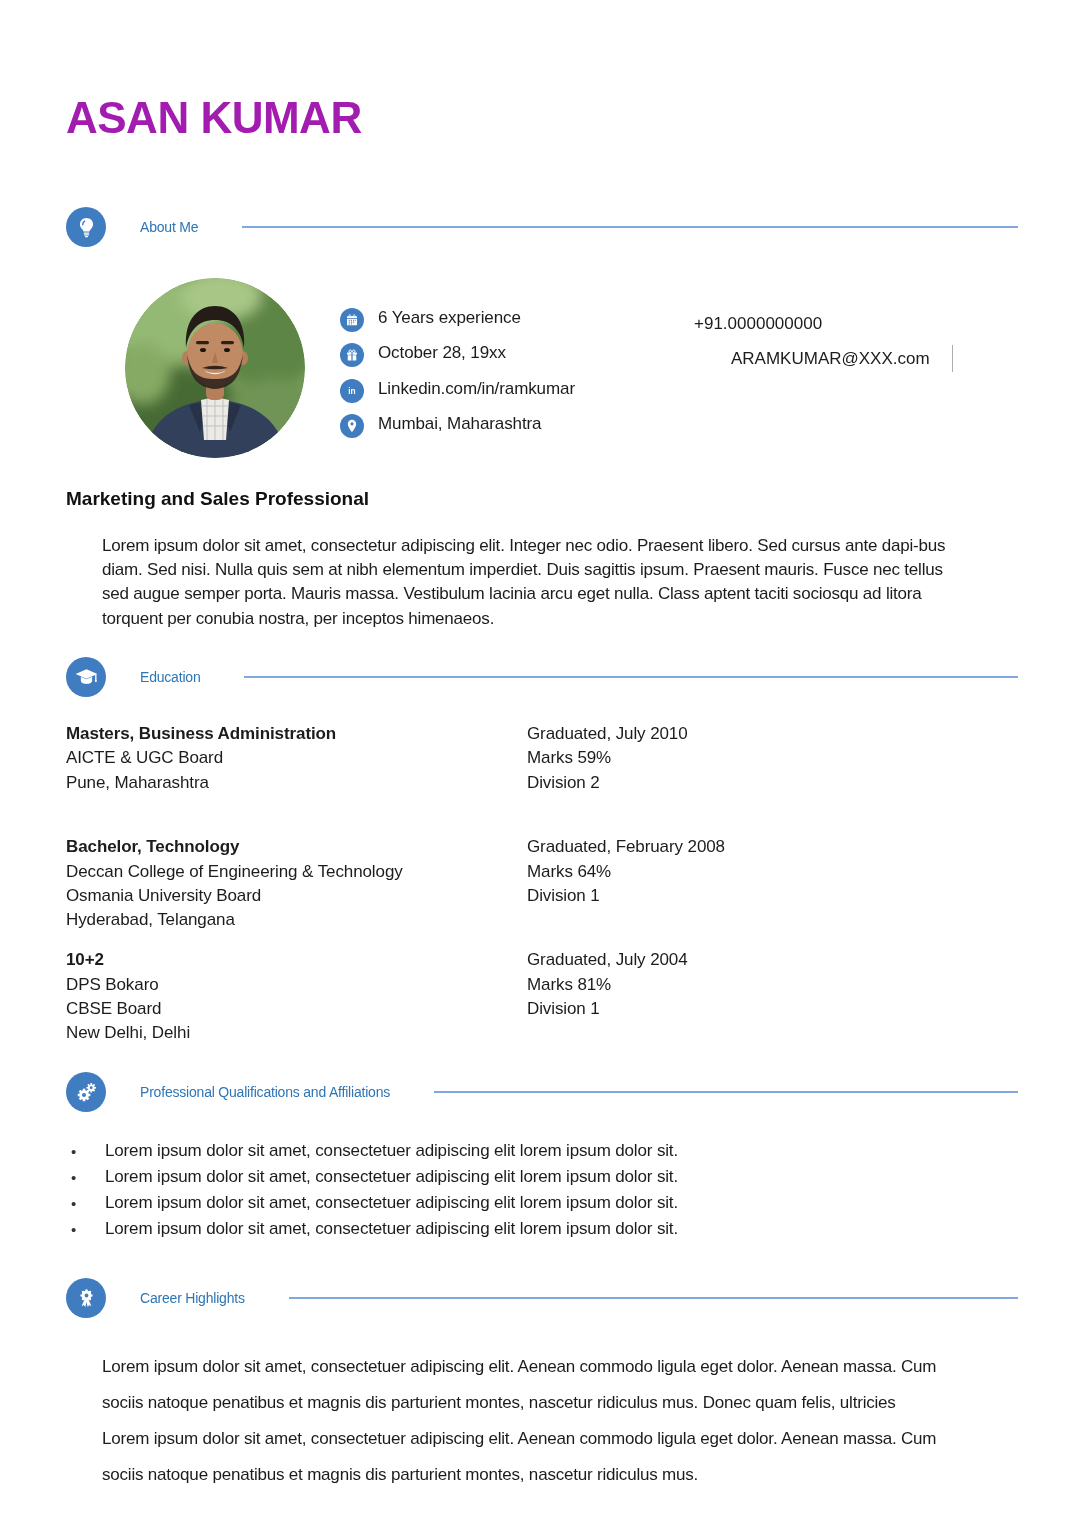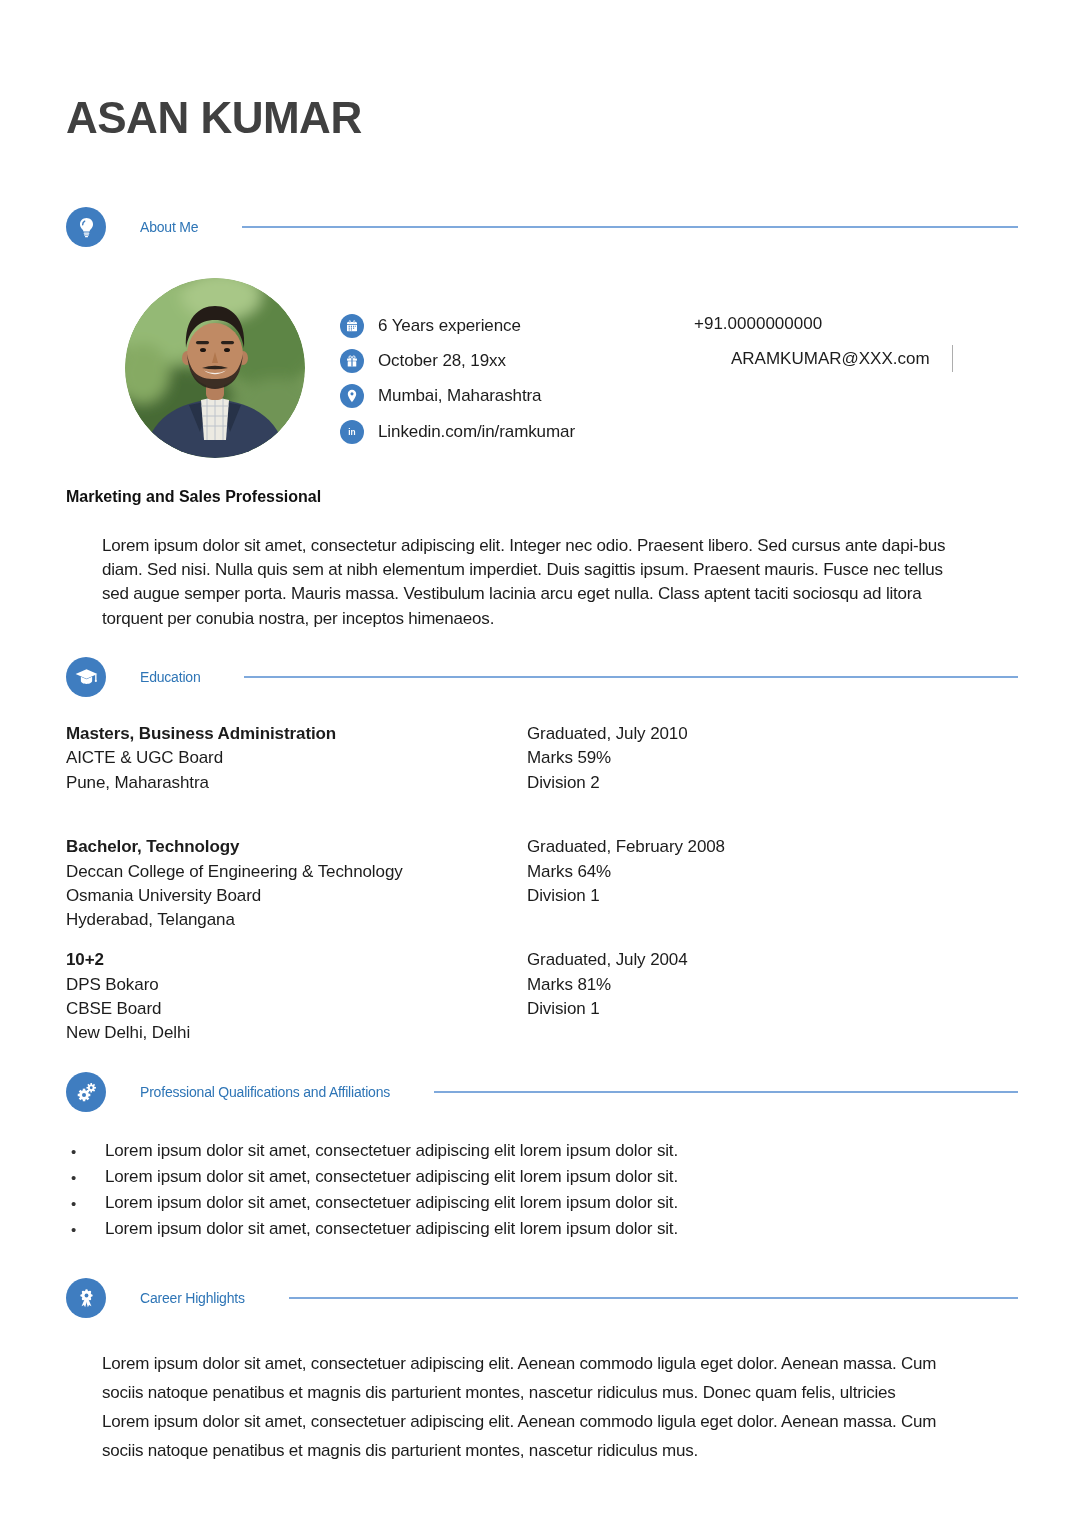--- a/index.html
+++ b/index.html
@@ -5,48 +5,48 @@
   :root{
     --accent:#2E75B6; --icon-circle:#3F7DC0; --rule-line:#7FA9DC;
     --text:#1C1C1C; --cursor:#ADADAD;
   }
   *{margin:0;padding:0;box-sizing:border-box;}
   html,body{background:#ffffff;}
   body{font-family:"Liberation Sans",sans-serif;color:var(--text);}
   .page{position:relative;width:1086px;height:1536px;background:#fff;overflow:hidden;}
 
   .name{position:absolute;left:66px;top:93px;font-size:44px;font-weight:700;
-        letter-spacing:-0.5px;color:#404040;}
+        letter-spacing:-0.5px;color:#a21caf;}
 
   
   .sec-header{position:absolute;left:66px;width:952px;display:flex;align-items:center;gap:16px;}
   .icon-circle{width:40px;height:40px;border-radius:50%;background:var(--icon-circle);
                flex:0 0 40px;display:flex;align-items:center;justify-content:center;}
   .icon-circle svg{width:27px;height:27px;display:block;}
   .sec-title{font-size:14px;font-weight:400;color:var(--accent);letter-spacing:-0.2px;
              padding-left:18px;white-space:nowrap;}
   .sec-rule{flex:1;height:2px;background:var(--rule-line);margin-left:28px;}
 
   
   .photo{position:absolute;left:125px;top:278px;width:180px;height:180px;border-radius:50%;overflow:hidden;}
   .contacts{position:absolute;left:340px;top:308px;}
-  .contact-row{display:flex;align-items:center;height:35.4px;gap:14px;}
+  .contact-row{display:flex;height:35.4px;gap:14px;}
   .mini-circle{width:24px;height:24px;border-radius:50%;background:var(--icon-circle);
                flex:0 0 24px;display:flex;align-items:center;justify-content:center;}
   .mini-circle svg{width:16px;height:16px;display:block;}
   .contact-text{font-size:17px;letter-spacing:-0.1px;}
   .phone{position:absolute;left:694px;top:306px;height:35.4px;line-height:35.4px;font-size:17px;}
   .email{position:absolute;left:710px;top:341.4px;height:35.4px;line-height:35.4px;font-size:17px;margin-left:21px;}
   .text-cursor{position:absolute;left:952px;top:345px;width:1px;height:27px;background:var(--cursor);}
 
-  .profession{position:absolute;left:66px;top:488px;font-size:16px;font-weight:700;color:#111;}
+  .profession{position:absolute;left:66px;top:488px;font-size:19px;font-weight:700;color:#111;}
   .para{position:absolute;left:66px;width:956px;font-size:17px;letter-spacing:-0.2px;
         white-space:pre-line;color:var(--text);margin-left:36px;}
   .summary{top:534px;line-height:24.2px;}
-  .career-para{top:1349px;line-height:29px;}
+  .career-para{top:1349px;line-height:36px;}
 
   
   .edu-list{position:absolute;left:66px;top:722px;width:952px;}
   .edu-entry{position:relative;margin-bottom:15.5px;min-height:97.6px;font-size:17px;
              line-height:24.4px;letter-spacing:-0.1px;}
   .edu-degree{font-weight:700;}
   .edu-right{position:absolute;left:461px;top:0;}
 
   
   .bullet-list{position:absolute;left:66px;top:1138px;width:952px;list-style:none;}
@@ -164,34 +164,34 @@
           <circle cx="14.7" cy="6.3" r="1.9" fill="none" stroke="#fff" stroke-width="1.4"></circle>
           <rect x="4.6" y="8.2" width="14.8" height="3.4" rx="0.6"></rect>
           <rect x="5.6" y="12.4" width="12.8" height="8" rx="0.6"></rect>
           <rect x="11.1" y="8.2" width="1.8" height="12.2" fill="var(--icon-circle,#3F7DC0)"></rect>
         </svg>
       </div>
       <span class="contact-text">October 28, 19xx</span>
     </div>
     <div class="contact-row">
       <div class="mini-circle">
+        <svg viewBox="0 0 24 24">
+          <text x="12" y="16.6" text-anchor="middle" font-family="Liberation Sans, sans-serif" font-size="12.5" font-weight="bold" fill="#fff">in</text>
+        </svg>
+      </div>
+      <span class="contact-text">Linkedin.com/in/ramkumar</span>
+    </div>
+    <div class="contact-row">
+      <div class="mini-circle">
         <svg viewBox="0 0 24 24" fill="#fff">
           <path d="M12 2.8c-3.5 0-6.3 2.7-6.3 6.1 0 4.6 6.3 12.3 6.3 12.3s6.3-7.7 6.3-12.3c0-3.4-2.8-6.1-6.3-6.1z"></path>
           <circle cx="12" cy="8.8" r="2.3" fill="var(--icon-circle,#3F7DC0)"></circle>
         </svg>
       </div>
       <span class="contact-text">Mumbai, Maharashtra</span>
-    </div>
-    <div class="contact-row">
-      <div class="mini-circle">
-        <svg viewBox="0 0 24 24">
-          <text x="12" y="16.6" text-anchor="middle" font-family="Liberation Sans, sans-serif" font-size="12.5" font-weight="bold" fill="#fff">in</text>
-        </svg>
-      </div>
-      <span class="contact-text">Linkedin.com/in/ramkumar</span>
     </div>
   </div>
 
   <div class="phone">+91.0000000000</div>
   <div class="email">ARAMKUMAR@XXX.com</div>
   <div class="text-cursor"></div>
 
   <div class="profession">Marketing and Sales Professional</div>
   <div class="para summary">Lorem ipsum dolor sit amet, consectetur adipiscing elit. Integer nec odio. Praesent libero. Sed cursus ante dapi-bus
 diam. Sed nisi. Nulla quis sem at nibh elementum imperdiet. Duis sagittis ipsum. Praesent mauris. Fusce nec tellus

